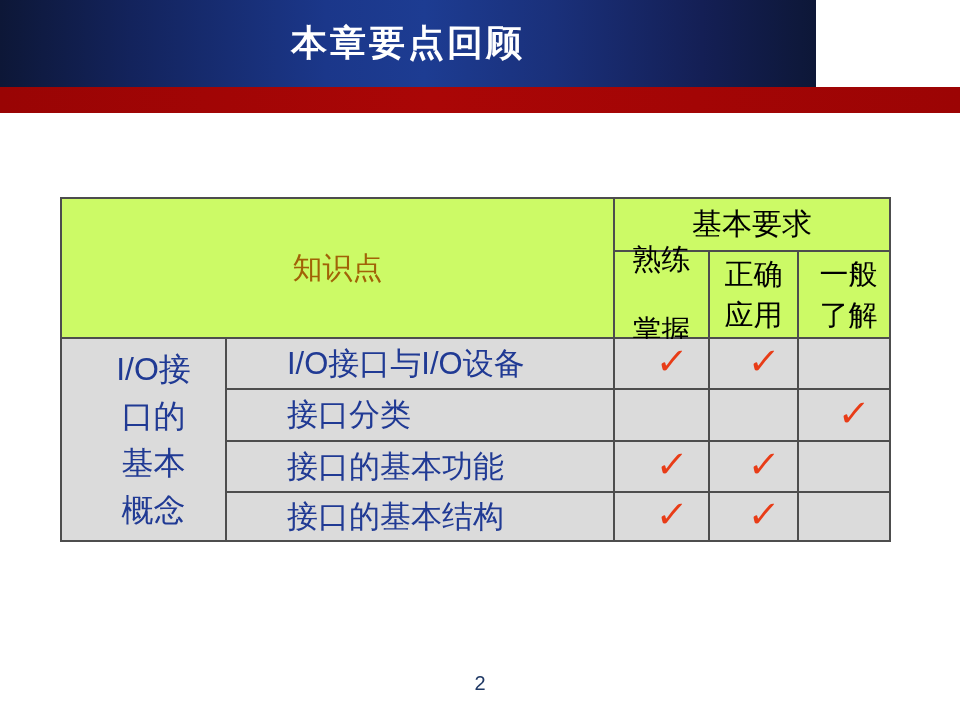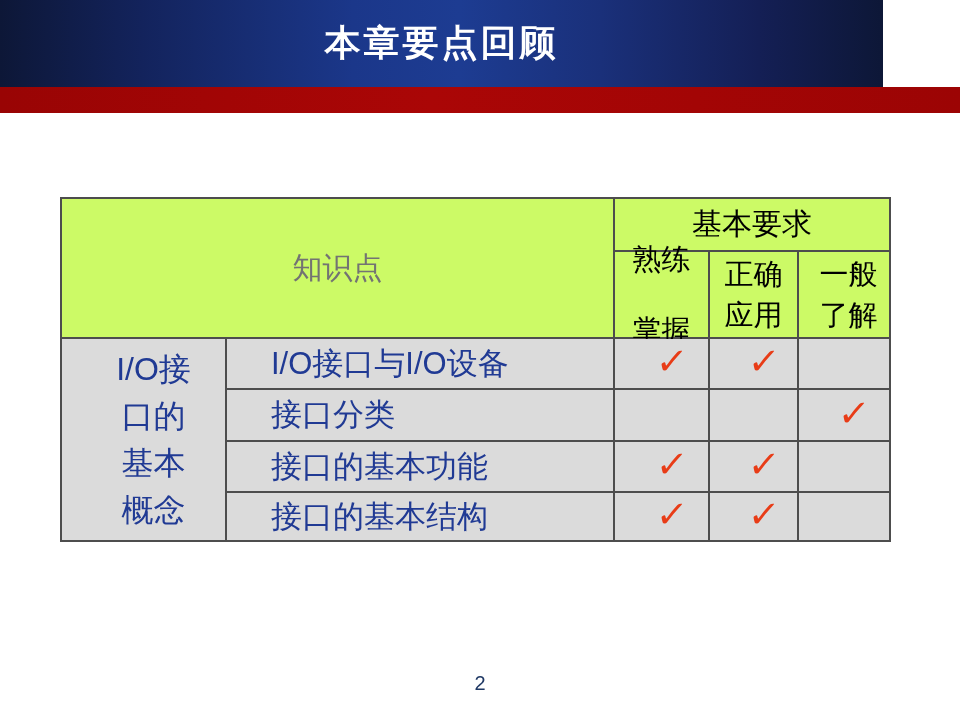--- a/index.html
+++ b/index.html
@@ -12,21 +12,21 @@
     position: relative;
     background: #ffffff;
     font-family: "Liberation Sans", "DejaVu Sans", sans-serif;
     overflow: hidden;
   }
 
   
   .header-band {
     position: absolute;
     left: 0; top: 0;
-    width: 883px; height: 87px;
+    width: 816px; height: 87px;
     background: linear-gradient(90deg,
       #0d1737 0%, #13235c 16%, #1b378a 40%,
       #1d3c92 52%, #1a307a 68%, #141f55 86%, #0d1737 100%);
     display: flex;
     align-items: center;
     justify-content: center;
   }
   .slide-title {
     color: #ffffff;
     font-size: 36px;
@@ -54,38 +54,38 @@
     box-sizing: border-box;
     border-right: 2px solid #4d4d4d;
     border-bottom: 2px solid #4d4d4d;
     display: flex;
     align-items: center;
     justify-content: center;
   }
   .green { background: #ccfa66; }
   .gray  { background: #dbdbdb; padding-left: 20px; }
 
-  .cell-kp   { grid-area: 1 / 1 / 3 / 3; font-size: 30px; color: #737373; }
+  .cell-kp   { grid-area: 1 / 1 / 3 / 3; font-size: 30px; color: #a16207; }
   .cell-br   { grid-area: 1 / 3 / 2 / 6; font-size: 30px; color: #000; }
   .cell-sub  { flex-direction: column; font-size: 29px; line-height: 41px; color: #000; }
   .cell-sub1 { grid-area: 2 / 3 / 3 / 4; gap: 30px; }
   .cell-sub2 { grid-area: 2 / 4 / 3 / 5; }
   .cell-sub3 { grid-area: 2 / 5 / 3 / 6; padding-left: 9px; }
 
   .cell-cat {
     grid-area: 3 / 1 / 7 / 2;
     flex-direction: column;
     font-size: 32px;
     line-height: 47px;
     color: #203a94;
   }
 
   .topic-cell {
     justify-content: flex-start;
-    padding-left: 44px;
+    padding-left: 60px;
     font-size: 31px;
     color: #203a94;
     white-space: nowrap;
   }
   .r3c2 { grid-area: 3 / 2 / 4 / 3; }
   .r4c2 { grid-area: 4 / 2 / 5 / 3; }
   .r5c2 { grid-area: 5 / 2 / 6 / 3; }
   .r6c2 { grid-area: 6 / 2 / 7 / 3; }
 
   .r3c3 { grid-area: 3 / 3; } .r3c4 { grid-area: 3 / 4; } .r3c5 { grid-area: 3 / 5; }

